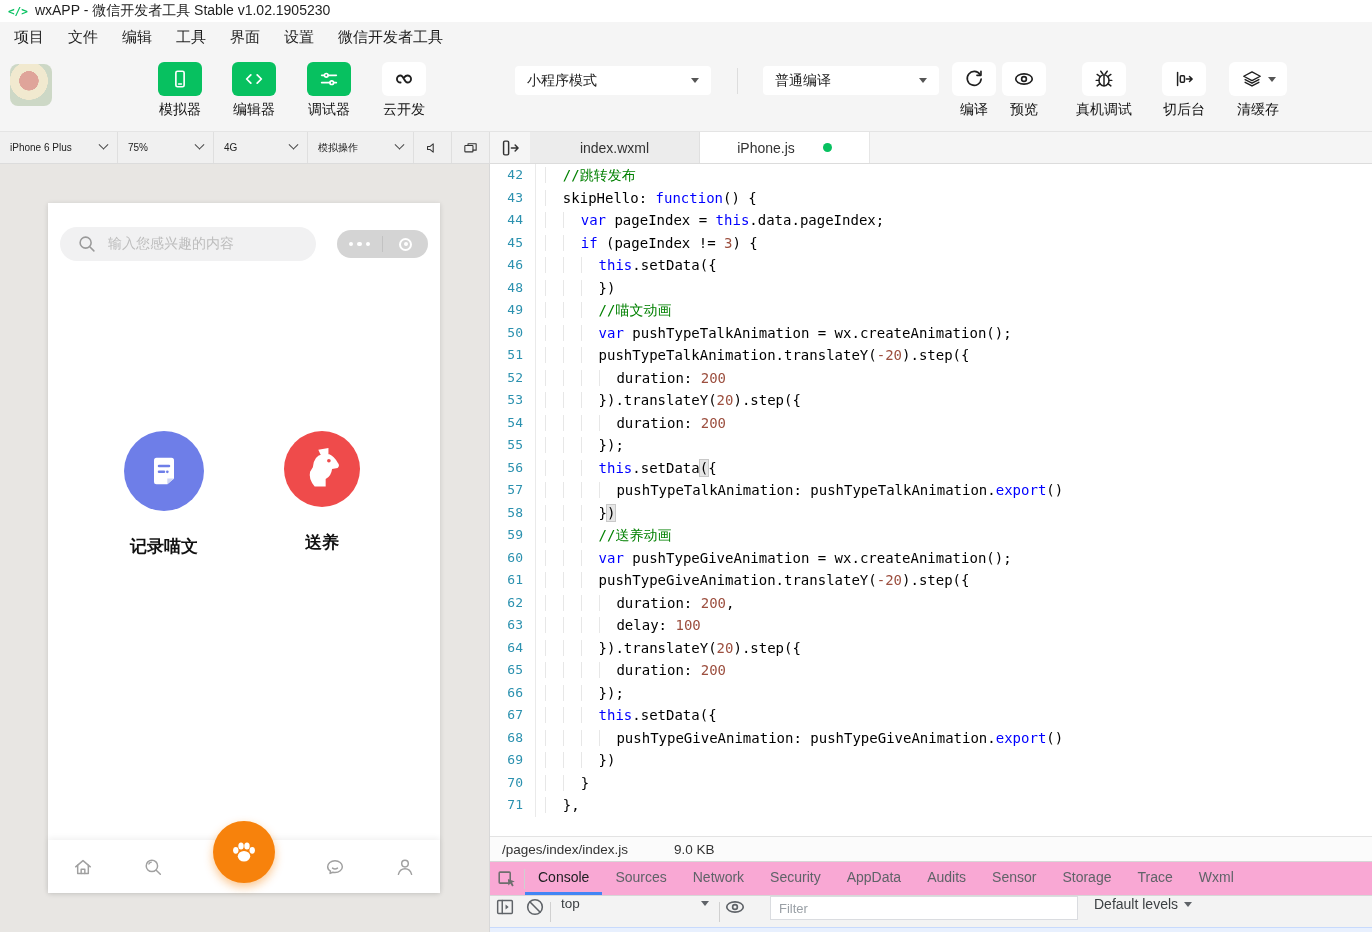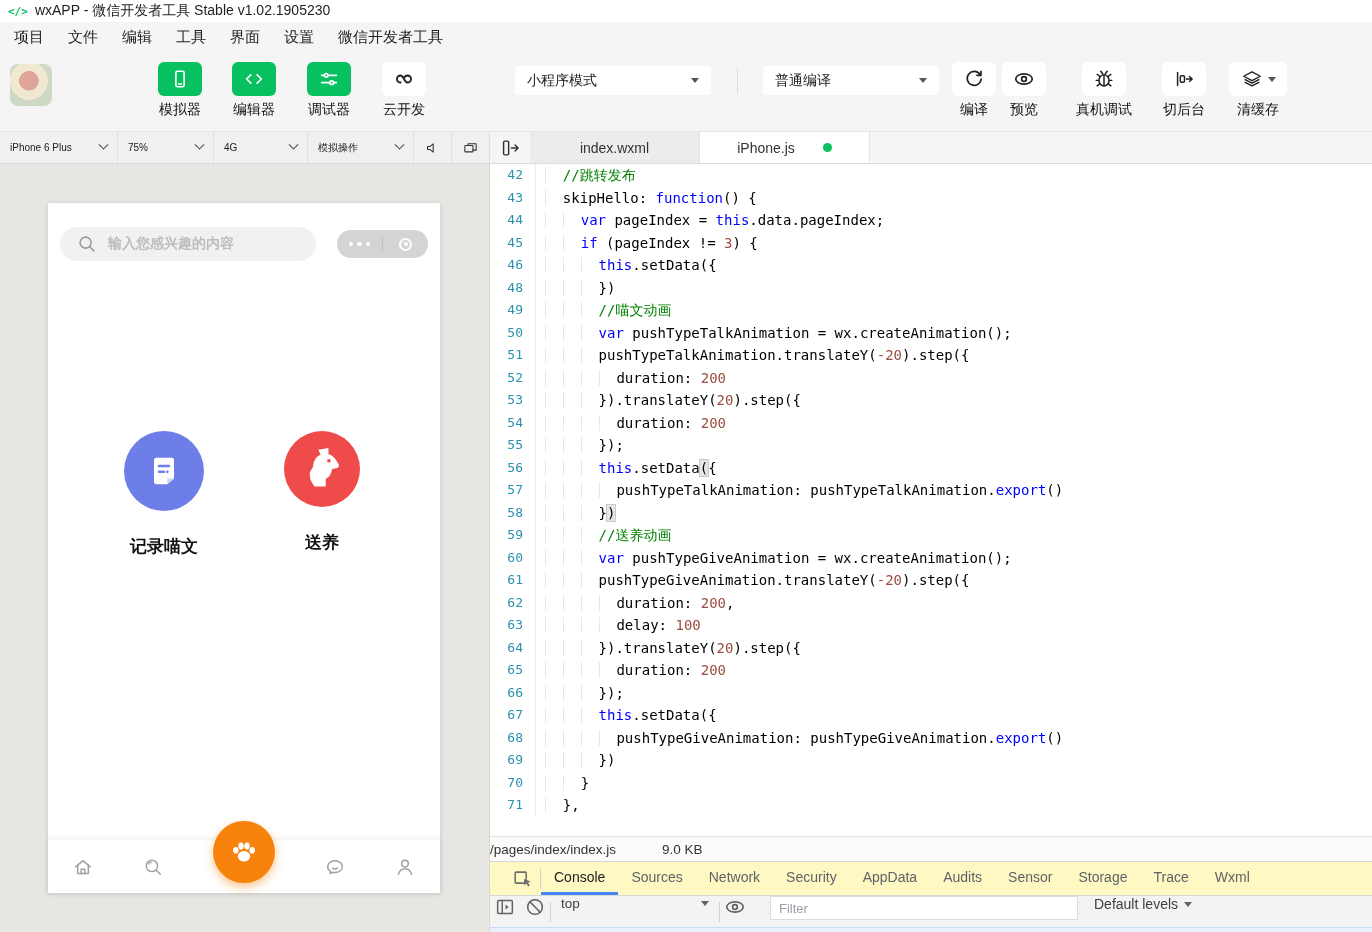--- a/index.html
+++ b/index.html
@@ -42,21 +42,21 @@
   .ed-tab.active { background:#fff; border-right:1px solid #e6e6e6; }
   .mod-dot { width:9px; height:9px; border-radius:50%; margin-left:28px; }
 
   
   .main { display:flex; height:768px; }
 
   
   .sim-panel { width:490px; background:#e8e6e3; position:relative; border-right:1px solid #d8d8d8; }
   .phone { position:absolute; left:48px; top:39px; width:392px; height:690px; background:#fff; box-shadow:0 1px 5px rgba(0,0,0,.14); overflow:visible; }
   .search-pill { position:absolute; left:12px; top:24px; width:256px; height:34px; border-radius:17px; background:#f1f1f2;
-    display:flex; align-items:center; padding-left:16px; color:#9a9a9a;font-weight:bold; }
+    display:flex; align-items:center; padding-left:16px; color:#9a9a9a; }
   .search-ph { color:#bdbdbd; font-size:14px; margin-left:10px; }
   .capsule { position:absolute; right:12px; top:27px; width:91px; height:28px; border-radius:14px; background:#d4d4d4;
     display:flex; align-items:center; }
   .cap-half { flex:1; display:flex; align-items:center; justify-content:center; }
   .cap-div { width:1px; height:16px; background:#c2c2c2; }
   .cap-dot { width:4.5px; height:4.5px; border-radius:50%; background:#fff; margin:0 2px; }
   .cap-target { width:13px; height:13px; border:2px solid #fff; border-radius:50%; position:relative; }
   .cap-target::after { content:""; position:absolute; left:2.5px; top:2.5px; width:4px; height:4px; border-radius:50%; background:#fff; }
   .entry { position:absolute; width:140px; text-align:center; }
   .entry-circle { border-radius:50%; margin:0 auto; display:flex; align-items:center; justify-content:center; }
@@ -75,25 +75,25 @@
   .code { padding-left:9px; }
   .ig { border-left:1px solid #e7e7e7; }
   .t-k { color:#0000ff; }
   .t-c { color:#008000; }
   .t-n { color:#9c4f3f; }
   .t-p { color:#000; }
   .t-h { color:#000; background:#e6e6e6; box-shadow:0 0 0 1px #c8c8c8; }
 
   
   .statusbar { height:25px; background:#fbfbfb; border-top:1px solid #e3e3e3; display:flex; align-items:center; font-size:13.5px; color:#333; }
-  .statusbar .path { }
+  .statusbar .path { margin-left:12px; }
   .statusbar .size { margin-left:46px; }
 
   
-  .dt-tabs { height:34px; background:#fef9c3; border-top:1px solid #d7d7d7; display:flex; align-items:stretch;padding-left:16px; }
+  .dt-tabs { height:34px; background:#f9a8d4; border-top:1px solid #d7d7d7; display:flex; align-items:stretch; }
   .dt-inspect { width:34px; display:flex; align-items:center; justify-content:center; color:#6e6e6e; }
   .dt-sep { width:1px; height:20px; background:#d0d0d0; align-self:center; }
   .dt-tab { display:flex; align-items:center; padding:0 13px; font-size:14px; color:#5f6368; border-bottom:3px solid transparent; margin-top:0; }
   .dt-tab.active { color:#202124; }
   .console-bar { height:32px; background:#f3f3f3; border-top:1px solid #d7d7d7; display:flex; align-items:flex-start; color:#5f6368; }
   .cb-icon { width:30px; display:flex; align-items:center; justify-content:center; }
   .cb-select { width:168px; display:flex; align-items:center; justify-content:space-between; padding:0 10px; font-size:13.5px; color:#3c4043; }
   .filter-input { width:308px; height:24px; border:1px solid #dadce0; background:#fff; margin-left:20px; padding:0 8px; font-size:13px; font-family:"Liberation Sans",sans-serif; color:#333; }
   .filter-input::placeholder { color:#9aa0a6; }
   .levels { margin-left:16px; font-size:14px; color:#3c4043; display:flex; align-items:center; gap:6px; }

